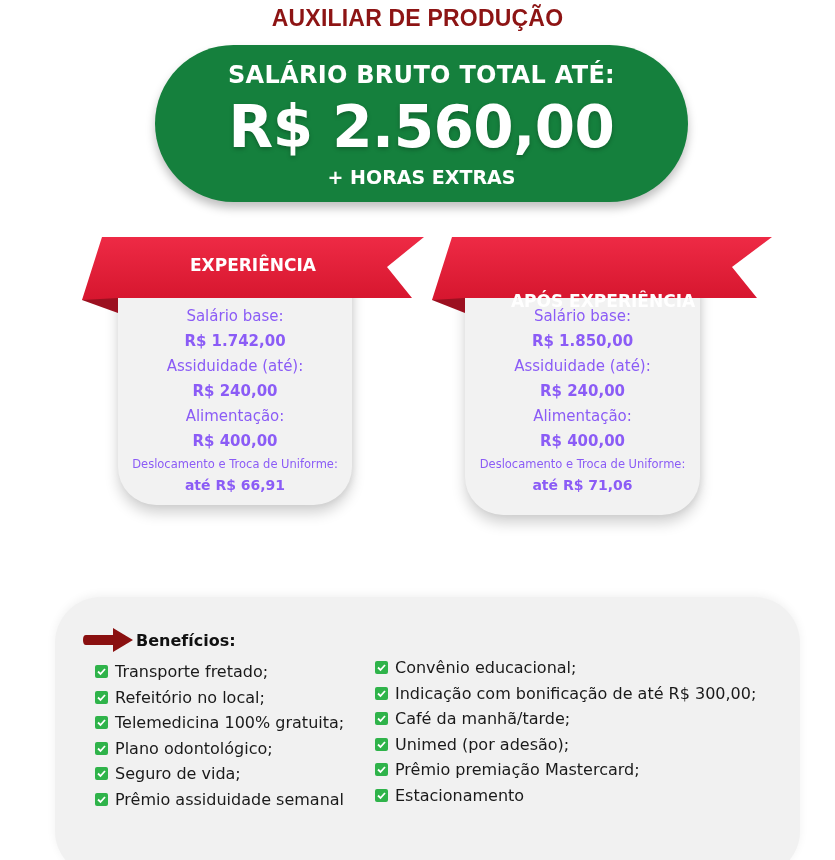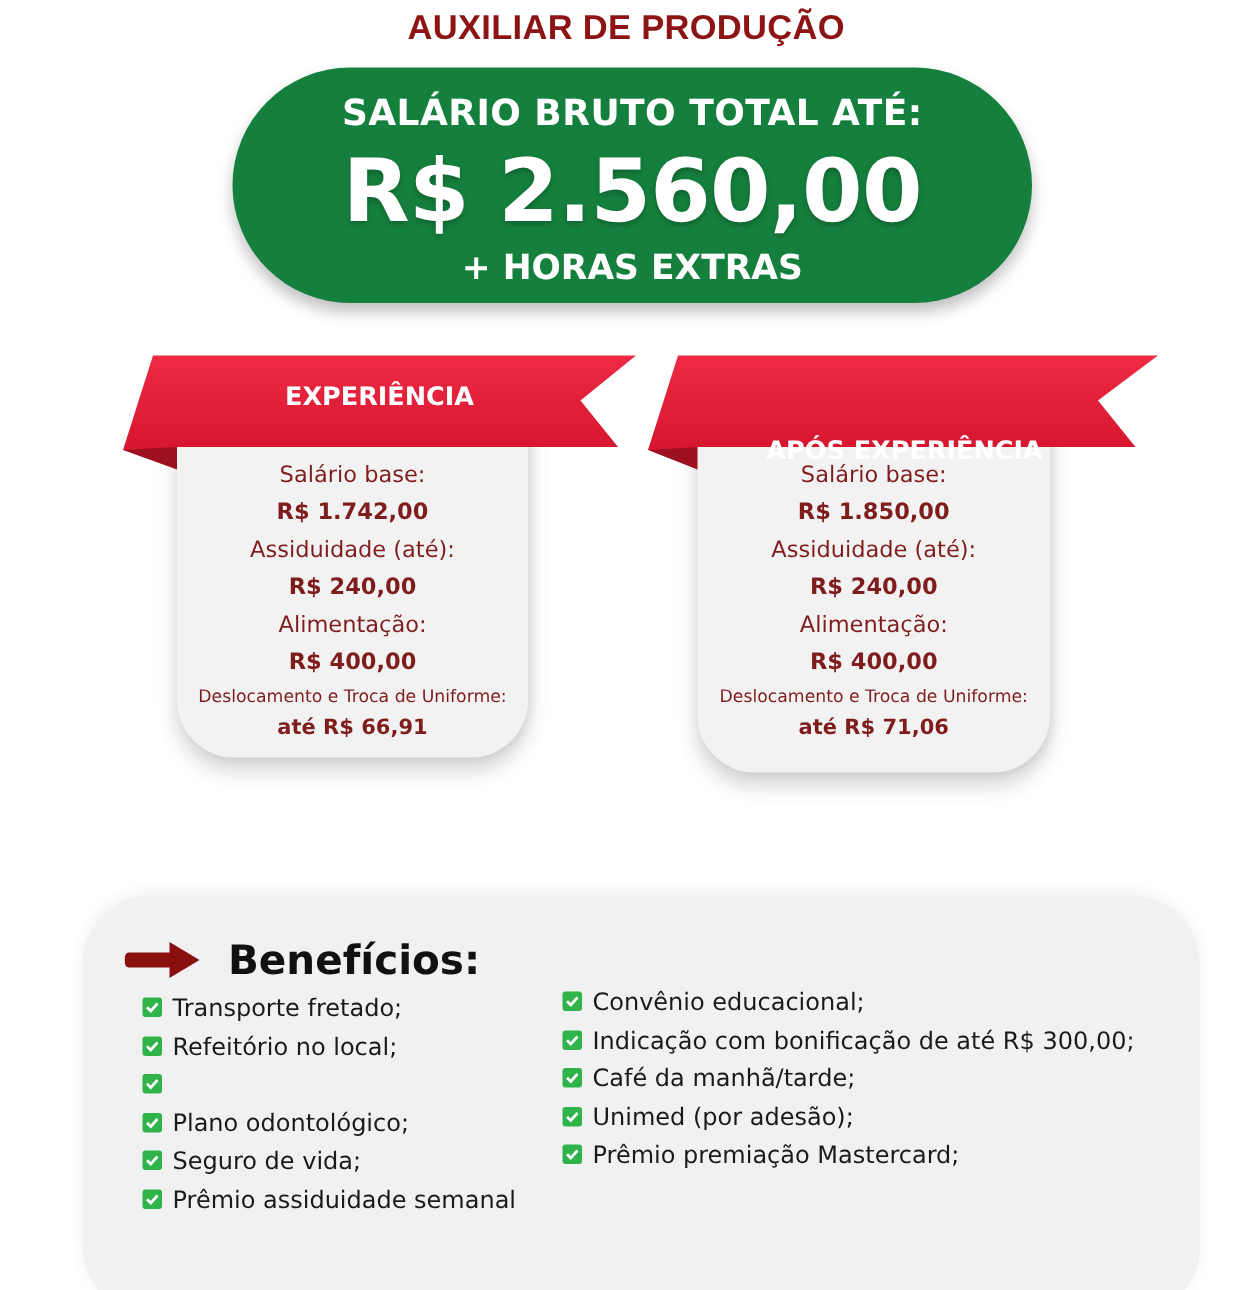--- a/index.html
+++ b/index.html
@@ -17,43 +17,43 @@
     background: #15803d; border-radius: 80px;
     box-shadow: 0 6px 10px rgba(0,0,0,0.25);
     text-align: center; color: #ffffff;
   }
   .pill .sub { position: absolute; top: 16px; left: 0; width: 100%;
     font-family: "DejaVu Sans", sans-serif; font-weight: 700; font-size: 24px; letter-spacing: 0.3px; }
   .pill .amount { position: absolute; top: 48px; left: 0; width: 100%;
     font-family: "DejaVu Sans", sans-serif; font-weight: 700; font-size: 58px; letter-spacing: -0.5px;
     text-shadow: 0 2px 4px rgba(0,0,0,0.25); }
   .pill .extra { position: absolute; top: 121px; left: 0; width: 100%;
-    font-family: "DejaVu Sans", sans-serif; font-weight: 700; font-size: 23px; }
+    font-family: "DejaVu Sans", sans-serif; font-weight: 700; font-size: 19px; }
   .card {
     position: absolute; background: #f2f2f2; border-radius: 0 0 38px 38px;
     box-shadow: 0 8px 14px rgba(0,0,0,0.18), 2px 0 6px rgba(0,0,0,0.06);
     text-align: center; padding-top: 42px;
   }
   .ribbon { position: absolute; }
   .ribbon svg { position: absolute; left: 0; top: 0; }
   .ribbon .label {
     position: absolute; left: 0; width: 100%; text-align: center; color: #ffffff;
     font-family: "DejaVu Sans", sans-serif; font-weight: 700; font-size: 17px;
   }
-  .line { font-size: 15px; line-height: 25px; color: #7f1d1d; }
+  .line { font-size: 15px; line-height: 25px; color: #8b5cf6; }
   .line.bold { font-weight: 700; }
   .line.small { font-size: 11.5px; line-height: 21px; }
 
   .benefits {
     position: absolute; left: 55px; top: 597px; width: 745px; height: 280px;
     background: #f1f1f1; border-radius: 46px;
     box-shadow: 0 -2px 10px rgba(0,0,0,0.06);
   }
   .benefits .head { position: absolute; left: 28px; top: 28px; height: 30px; display: flex; align-items: center; }
-  .benefits .head .htext { font-family: "DejaVu Sans", sans-serif; font-weight: 700; font-size: 27px; color: #111; margin-left: 17px; }
+  .benefits .head .htext { font-family: "DejaVu Sans", sans-serif; font-weight: 700; font-size: 16px; color: #111; margin-left: 1px; }
   .col { position: absolute; top: 62px; }
   .item { display: flex; align-items: center; height: 25.5px; font-size: 16px; color: #1a1a1a; white-space: nowrap; }
   .check {
     width: 13px; height: 13px; background: #2fb34a; border-radius: 2px; margin-right: 7px; flex: 0 0 13px;
     display: flex; align-items: center; justify-content: center;
   }
 </style>
 </head>
 <body>
 
@@ -137,20 +137,21 @@
           </svg>
         </span>
         <span>Refeitório no local;</span>
       </div>
     <div class="item">
         <span class="check">
           <svg width="9" height="9" viewBox="0 0 9 9">
             <path d="M1 4.5 L3.5 7 L8 2" stroke="#fff" stroke-width="1.8" fill="none"></path>
           </svg>
         </span>
+        <span>Telemedicina 100% gratuita;</span>
       </div>
     <div class="item">
         <span class="check">
           <svg width="9" height="9" viewBox="0 0 9 9">
             <path d="M1 4.5 L3.5 7 L8 2" stroke="#fff" stroke-width="1.8" fill="none"></path>
           </svg>
         </span>
         <span>Plano odontológico;</span>
       </div>
     <div class="item">
@@ -205,14 +206,22 @@
         <span>Unimed (por adesão);</span>
       </div>
     <div class="item">
         <span class="check">
           <svg width="9" height="9" viewBox="0 0 9 9">
             <path d="M1 4.5 L3.5 7 L8 2" stroke="#fff" stroke-width="1.8" fill="none"></path>
           </svg>
         </span>
         <span>Prêmio premiação Mastercard;</span>
       </div>
+    <div class="item">
+        <span class="check">
+          <svg width="9" height="9" viewBox="0 0 9 9">
+            <path d="M1 4.5 L3.5 7 L8 2" stroke="#fff" stroke-width="1.8" fill="none"></path>
+          </svg>
+        </span>
+        <span>Estacionamento</span>
+      </div>
   </div>
 </div>
 
 </body></html>

